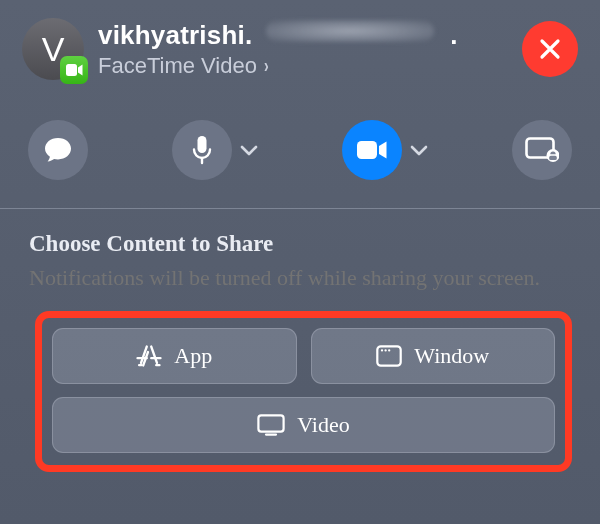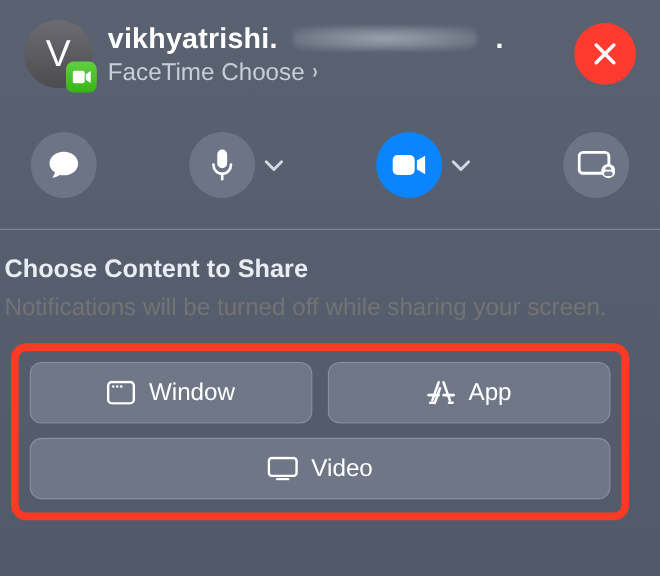--- a/index.html
+++ b/index.html
@@ -50,21 +50,21 @@
       align-items: center;
       justify-content: center;
     }
     .contact-info {
       flex: 1;
       min-width: 0;
       color: #fff;
     }
     .contact-name-row {
       display: flex;
-      align-items: center;
+      align-items: flex-start;
       gap: 12px;
     }
     .contact-name {
       font-size: 26px;
       font-weight: 700;
       letter-spacing: 0.2px;
     }
     .contact-name-redacted {
       width: 168px;
       height: 22px;
@@ -134,21 +134,22 @@
       background: #0a84ff;
     }
     .chevron {
       color: #d5d9e2;
       cursor: pointer;
       display: flex;
       align-items: center;
     }
     .panel {
       border-top: 1.5px solid rgba(172, 179, 195, 0.45);
-      padding: 22px 22px 22px 4px;
+      padding: 22px 22px 22px 29px;
+      font-family: Liberation Serif, serif;
     }
     .panel-title {
       font-size: 23px;
       font-weight: 700;
       color: #e9ecf3;
       margin-bottom: 6px;
     }
     .panel-sub {
       font-size: 22px;
       font-weight: 400;
@@ -200,21 +201,21 @@
       </svg>
     </div>
   </div>
   <div class="contact-info">
     <div class="contact-name-row">
       <span class="contact-name">vikhyatrishi.</span>
       <span class="contact-name-redacted"></span>
       <span class="contact-name-dot">.</span>
     </div>
     <div class="call-type-row">
-      <span class="call-type">FaceTime Choose</span>
+      <span class="call-type">FaceTime Video</span>
       <span class="caret">›</span>
     </div>
   </div>
   <div class="close-btn">
     <svg width="22" height="22" viewBox="0 0 22 22">
       <path d="M3 3 L19 19 M19 3 L3 19" stroke="#fff" stroke-width="3.2" stroke-linecap="round"></path>
     </svg>
   </div>
 </div>
 
@@ -267,43 +268,43 @@
     </div>
   </div>
 </div>
 
 <div class="panel">
   <div class="panel-title">Choose Content to Share</div>
   <div class="panel-sub">Notifications will be turned off while sharing your screen.</div>
 
   <div class="share-highlight">
     <div class="share-row">
-      <div class="share-btn">
-        <svg width="26" height="22" viewBox="0 0 26 22">
-          <rect x="1.3" y="1.3" width="23.4" height="19.4" rx="3.5" stroke="#fff" stroke-width="2.2" fill="none"></rect>
-          <circle cx="6" cy="5.4" r="1.15" fill="#fff"></circle>
-          <circle cx="9.6" cy="5.4" r="1.15" fill="#fff"></circle>
-          <circle cx="13.2" cy="5.4" r="1.15" fill="#fff"></circle>
-        </svg>
-        <span>Window</span>
-      </div>
       <div class="share-btn">
         <svg width="26" height="24" viewBox="0 0 26 24">
           <g stroke="#fff" stroke-width="2.3" stroke-linecap="round" fill="none">
             <path d="M10.8 2.5 L5 19"></path>
             <path d="M15.2 2.5 L21 19"></path>
             <path d="M12 8 L7.2 21.5"></path>
             <line x1="1.5" y1="14.2" x2="10.8" y2="14.2"></line>
             <line x1="15.2" y1="14.2" x2="24.5" y2="14.2"></line>
             <line x1="3.1" y1="21.2" x2="5.5" y2="21.2"></line>
             <line x1="20.2" y1="21.2" x2="23.5" y2="21.2"></line>
           </g>
         </svg>
         <span>App</span>
       </div>
+      <div class="share-btn">
+        <svg width="26" height="22" viewBox="0 0 26 22">
+          <rect x="1.3" y="1.3" width="23.4" height="19.4" rx="3.5" stroke="#fff" stroke-width="2.2" fill="none"></rect>
+          <circle cx="6" cy="5.4" r="1.15" fill="#fff"></circle>
+          <circle cx="9.6" cy="5.4" r="1.15" fill="#fff"></circle>
+          <circle cx="13.2" cy="5.4" r="1.15" fill="#fff"></circle>
+        </svg>
+        <span>Window</span>
+      </div>
     </div>
     <div class="share-row">
       <div class="share-btn">
         <svg width="28" height="22" viewBox="0 0 28 22">
           <rect x="1.4" y="1.4" width="25.2" height="16.2" rx="2.8" stroke="#fff" stroke-width="2.2" fill="none"></rect>
           <line x1="9" y1="20.6" x2="19" y2="20.6" stroke="#fff" stroke-width="2.2" stroke-linecap="round"></line>
         </svg>
         <span>Video</span>
       </div>
     </div>

